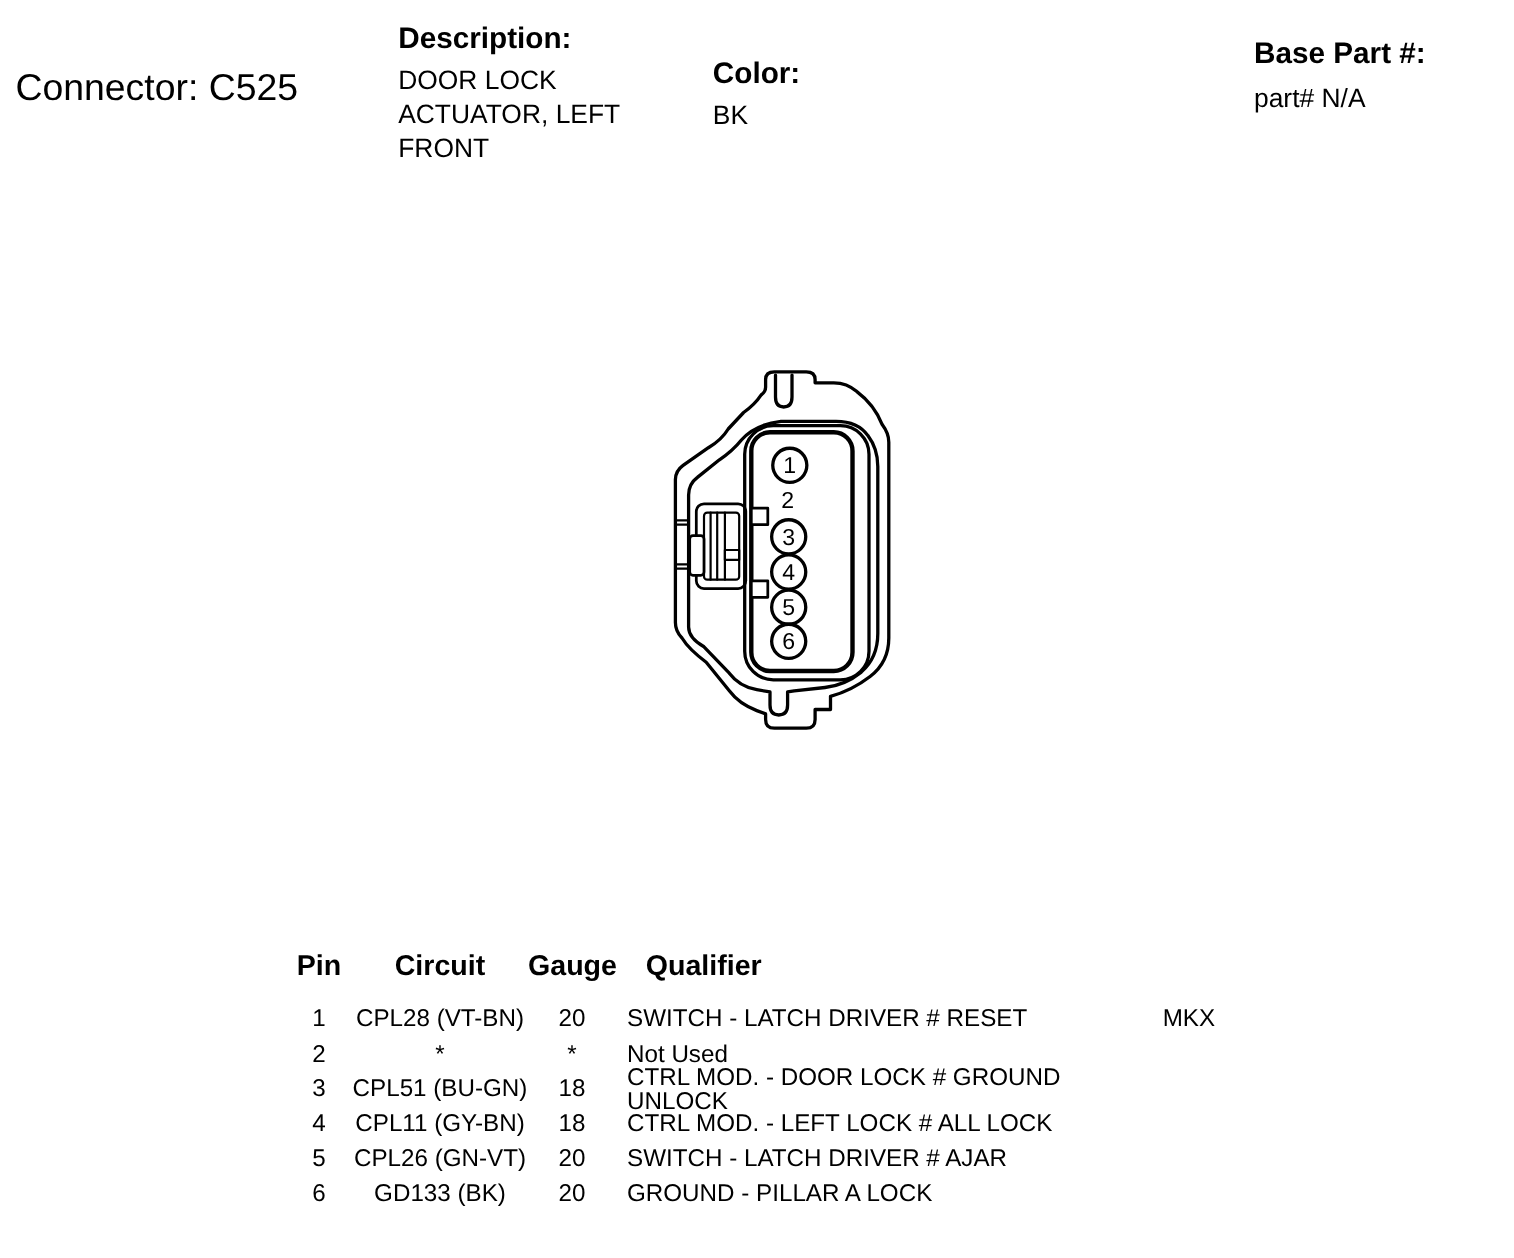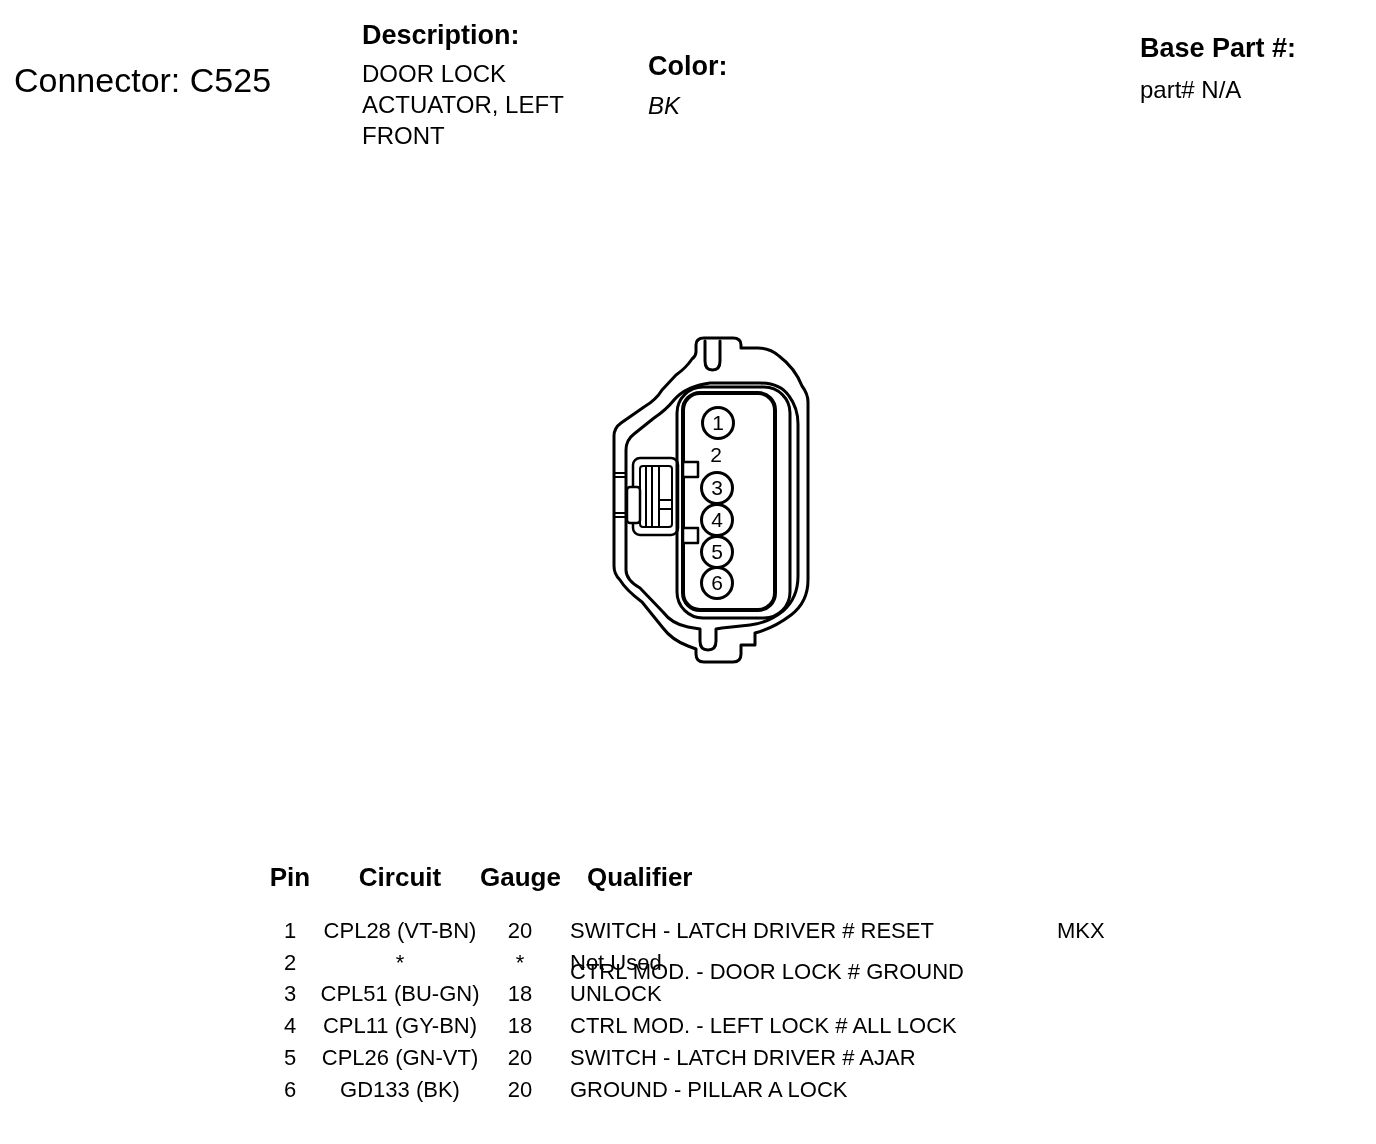--- a/index.html
+++ b/index.html
@@ -13,34 +13,34 @@
     font-size:34px; font-weight:normal; letter-spacing:0px; white-space:nowrap;
   }
 
   .hfield { position:absolute; text-align:left; }
   .hfield .hlabel { font-weight:bold; font-size:27px; line-height:31px; }
   .hfield .hvalue { font-size:24px; line-height:31px; }
 
   .f-desc   { left:362px; top:20px;  width:256px; }
   .f-desc .hvalue { margin-top:7px; }
   .f-color  { left:648px; top:51px;  width:108px; }
-  .f-color .hvalue { margin-top:8px;font-style:italic; }
+  .f-color .hvalue { margin-top:8px; }
   .f-harness{ left:840px; top:20px;  width:156px; }
   .f-harness .hvalue { margin-top:10px; }
   .f-base   { left:1140px; top:33px; width:206px; }
   .f-base .hvalue { margin-top:10px; }
 
   svg.connector { position:absolute; left:592px; top:328px; }
   svg.connector text {
     font-family:"Liberation Sans", sans-serif; font-size:21px;
     text-anchor:middle; fill:#000; stroke:none;
   }
 
   .ptable { position:absolute; left:260px; top:864px; width:1100px; }
-  .thead, .trow { display:flex; align-items:flex-end; }
+  .thead, .trow { display:flex; align-items:center; }
   .thead { font-weight:bold; font-size:26px; line-height:26px; }
   .tbody { margin-top:20px; }
   .trow { height:31.8px; font-size:22px; line-height:22px; }
 
   .c-pin       { width:60px;  text-align:center; flex:none; }
   .c-circuit   { width:160px; text-align:center; flex:none; }
   .c-gauge     { width:80px;  text-align:center; flex:none; }
   .c-function  { width:460px; margin-left:10px; text-align:left; flex:none; }
   .thead .c-function { text-align:center; }
   .c-qualifier { width:200px; margin-left:27px; text-align:left; flex:none; }

